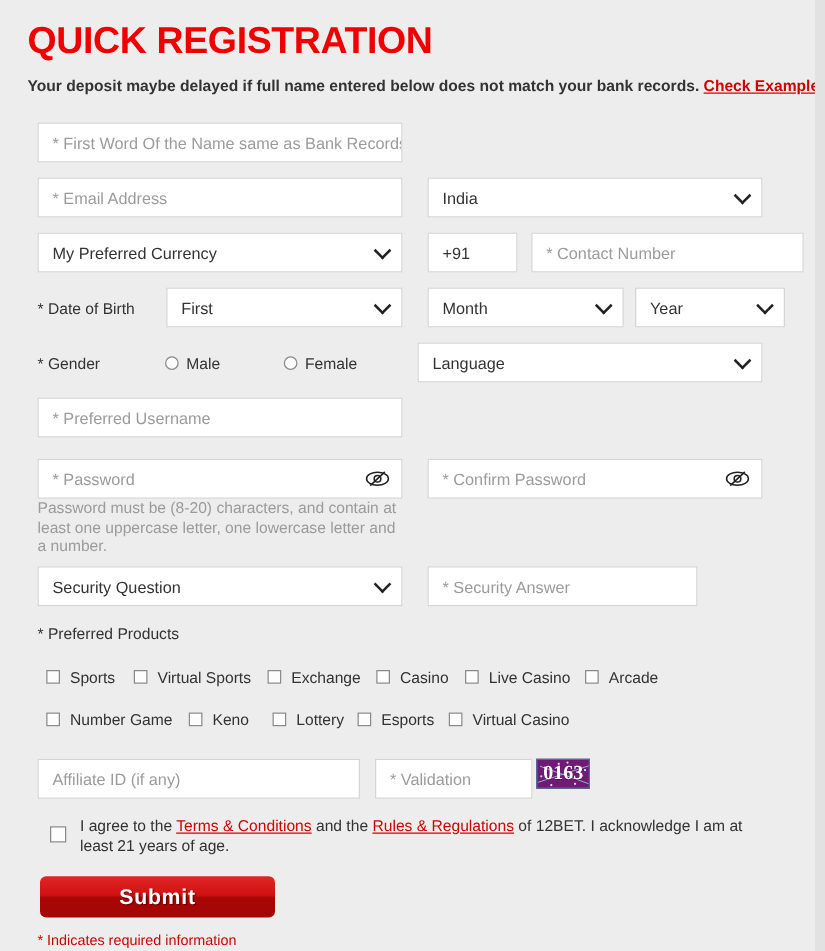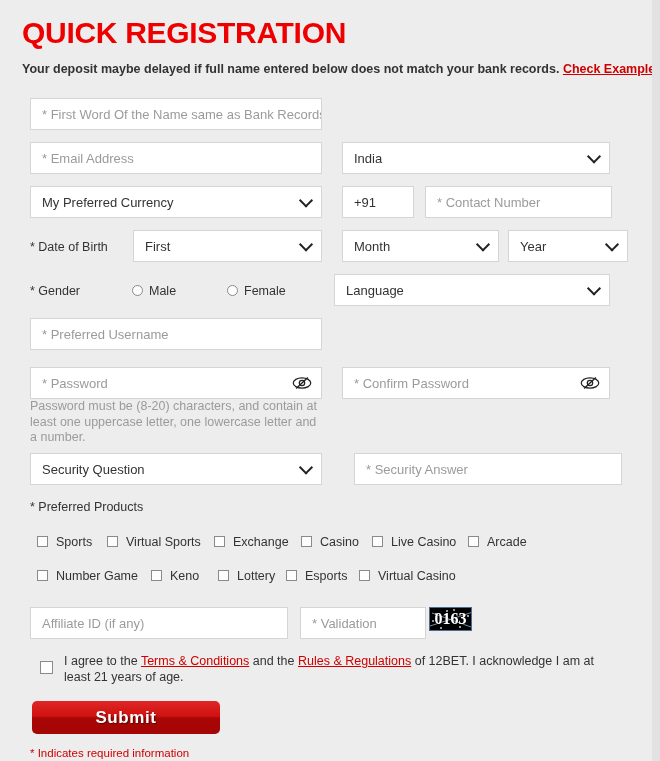--- a/index.html
+++ b/index.html
@@ -129,21 +129,21 @@
     top: 50%;
     transform: translateY(-50%);
     width: 20px; height: 14px;
   }
 
   
   .captcha {
     position: absolute;
     left: 429px; top: 599px;
     width: 43px; height: 24px;
-    background: #000000;
+    background: #701a75;
     border: 1px solid #4a6e93;
     box-sizing: border-box;
     overflow: hidden;
     text-align: right;
   }
   .captcha .code {
     position: absolute;
     left: 0; top: 0;
     width: 100%; height: 100%;
     display: flex;
@@ -226,21 +226,21 @@
 
   <div class="fld" style="left:30px; top:178px; width:292px;">
     <span class="val">My Preferred Currency</span>
     <span class="caret"></span>
   </div>
 
   <div class="fld" style="left:342px; top:178px; width:72px;">
     <span class="val">+91</span>
   </div>
 
-  <div class="fld" style="left:425px; top:178px; width:187px;">
+  <div class="fld" style="left:425px; top:178px; width:218px;">
     <span class="ph">* Contact Number</span>
   </div>
 
   <div class="lbl" style="left:30px; top:232px;">* Date of Birth</div>
 
   <div class="fld" style="left:133px; top:222px; width:189px;">
     <span class="val">First</span>
     <span class="caret"></span>
   </div>
 
@@ -293,21 +293,21 @@
     </span>
   </div>
 
   <div class="hint">Password must be (8-20) characters, and contain at least one uppercase letter, one lowercase letter and a number.</div>
 
   <div class="fld" style="left:30px; top:445px; width:292px;">
     <span class="val">Security Question</span>
     <span class="caret"></span>
   </div>
 
-  <div class="fld" style="left:354px; top:445px; width:268px;">
+  <div class="fld" style="left:342px; top:445px; width:216px;">
     <span class="ph">* Security Answer</span>
   </div>
 
   <div class="lbl" style="left:30px; top:492px;">* Preferred Products</div>
 
   <div class="cb" style="left:37px; top:528px;"></div>
   <div class="lbl" style="left:56px; top:527px;">Sports</div>
 
   <div class="cb" style="left:107px; top:528px;"></div>
   <div class="lbl" style="left:126px; top:527px;">Virtual Sports</div>

